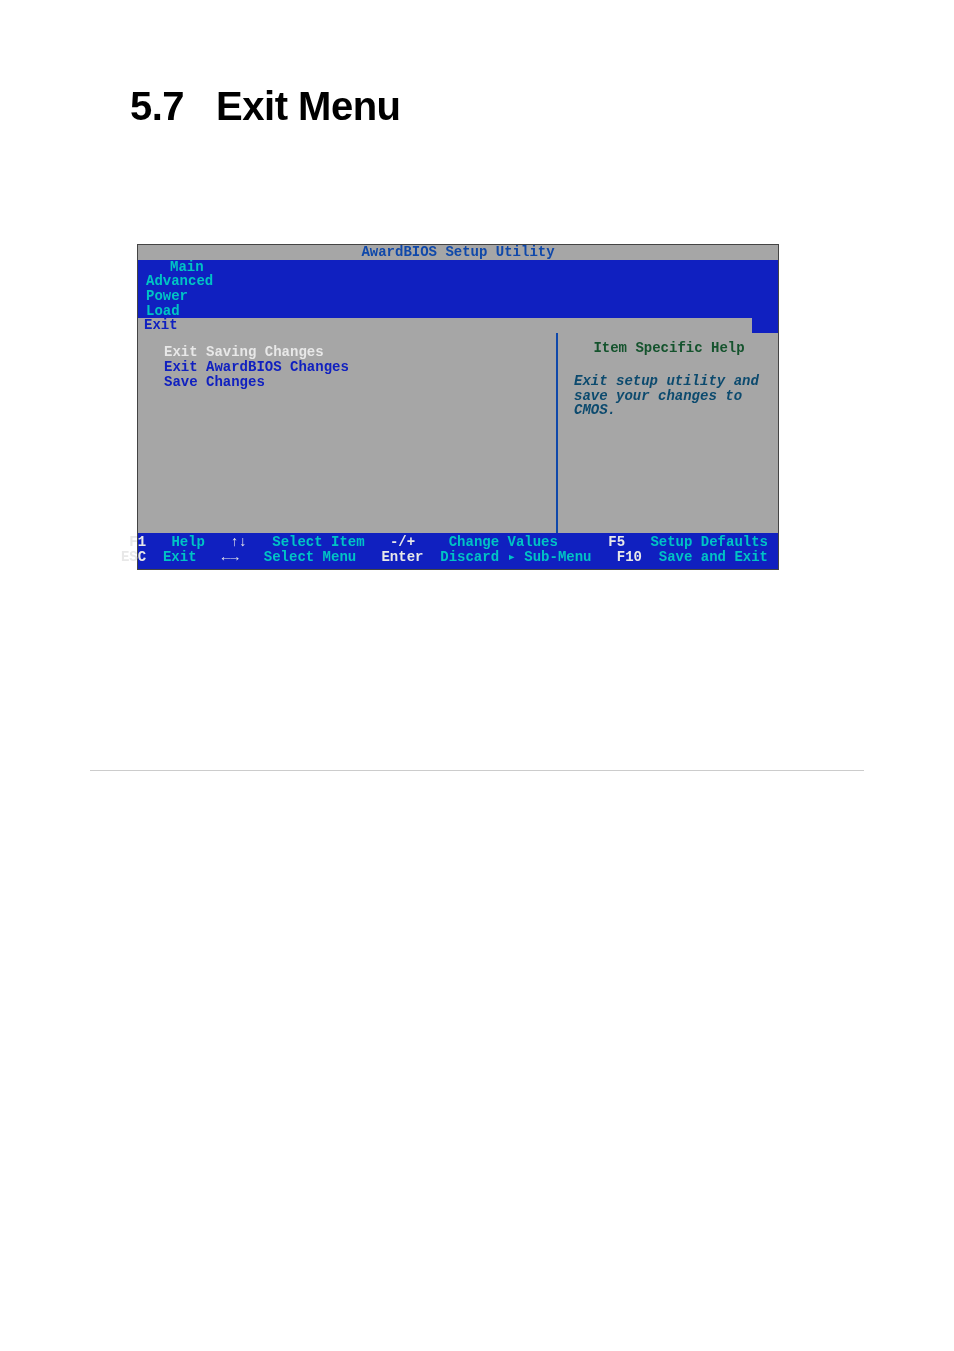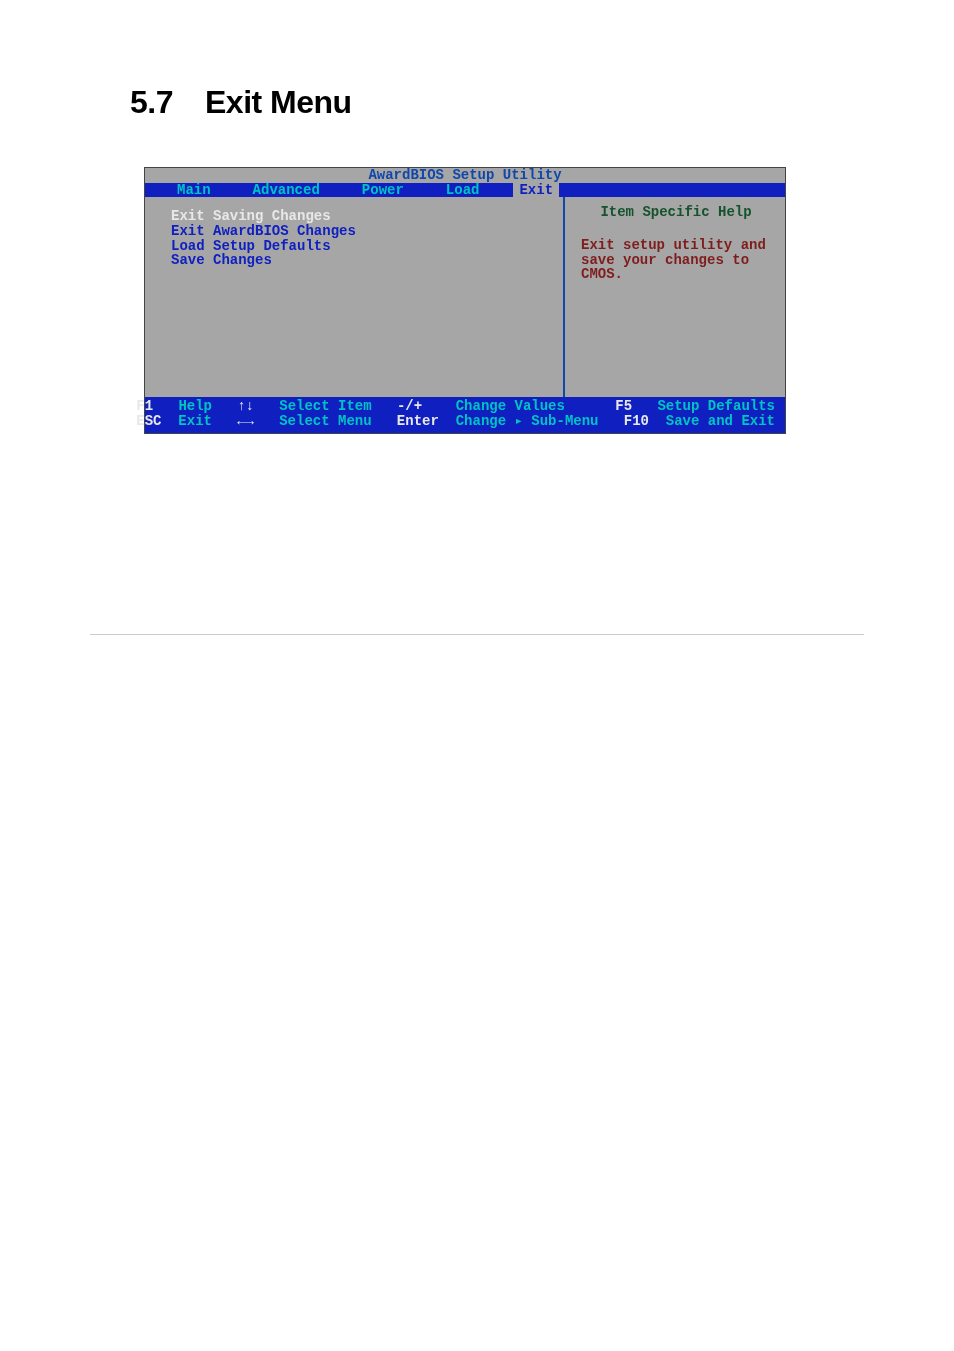--- a/index.html
+++ b/index.html
@@ -6,48 +6,49 @@
   html, body { width: 954px; height: 1351px; background: #ffffff; font-family: Arial, Helvetica, sans-serif; }
   .page {
     width: 954px;
     height: 1351px;
     padding: 84px 130px 0 130px;
     position: relative;
   }
   .section-heading {
     font-family: Arial, Helvetica, sans-serif;
     font-weight: 900;
-    font-size: 32px;
+    font-size: 40px;
     letter-spacing: -0.5px;
     color: #000;
-    margin-bottom: 46px;
+    margin-bottom: 115px;
   }
   .section-heading .num {
     margin-right: 32px;
   }
   .bios {
     width: 642px;
-    margin-left: 14px;
+    margin-left: 7px;
     font-family: "Courier New", Courier, monospace;
     font-weight: bold;
     font-size: 14px;
     line-height: 1.05;
     background: #a6a6a6;
     border: 1px solid #444;
   }
   .bios-title {
     text-align: center;
     color: #0f48aa;
     background: #a6a6a6;
     padding: 0 0 0 0;
   }
   .bios-tabs {
     display: flex;
     background: #1020c0;
     color: #00c4c4;
+    flex-direction: column;
   }
   .bios-tabs .tab {
     padding: 0 8px;
     margin-right: 26px;
   }
   .bios-tabs .tab:first-child { margin-left: 24px; }
   .bios-tabs .tab.active {
     background: #a6a6a6;
     color: #1020c0;
     padding: 0 6px;
@@ -72,22 +73,23 @@
   .menu-item.selected {
     background: #a6a6a6;
     color: #e8e8e8;
   }
   .help-title {
     color: #14532d;
     text-align: center;
     margin-bottom: 18px;
   }
   .help-body {
-    color: #7f1d1d;
+    color: #0c4a6e;
     white-space: pre-line;
+    font-style: italic;
   }
   .bios-footer {
     background: #1020c0;
     color: #00c4c4;
     padding: 2px 10px 4px 10px;
     white-space: pre;
     display: flex;
     flex-direction: column;
   }
   .bios-footer .footer-row { display:flex;justify-content:flex-end; }
@@ -112,39 +114,38 @@
       <span class="tab">Advanced</span>
       <span class="tab">Power</span>
       <span class="tab">Load</span>
       <span class="tab active">Exit</span>
     </div>
 
     <div class="bios-body">
       <div class="bios-left">
         <div class="menu-item selected">Exit Saving Changes</div>
         <div class="menu-item">Exit AwardBIOS Changes</div>
-        <div class="menu-item">Load Setup Defaults</div>
         <div class="menu-item">Save Changes</div>
       </div>
       <div class="bios-right">
         <div class="help-title">Item Specific Help</div>
         <div class="help-body">Exit setup utility and save your changes to CMOS.</div>
       </div>
     </div>
 
     <div class="bios-footer">
       <div class="footer-row">
         <span class="cell"><span class="k">F1</span>   <span class="v">Help</span>   </span>
         <span class="cell"><span class="k">↑↓</span>   <span class="v">Select Item</span>   </span>
         <span class="cell"><span class="k">-/+</span>    <span class="v">Change Values</span>      </span>
         <span class="cell"><span class="k">F5</span>   <span class="v">Setup Defaults</span></span>
       </div>
       <div class="footer-row">
         <span class="cell"><span class="k">ESC</span>  <span class="v">Exit</span>   </span>
         <span class="cell"><span class="k">←→</span>   <span class="v">Select Menu</span>   </span>
-        <span class="cell"><span class="k">Enter</span>  <span class="v">Change ▸ Sub-Menu</span>   </span>
+        <span class="cell"><span class="k">Enter</span>  <span class="v">Discard ▸ Sub-Menu</span>   </span>
         <span class="cell"><span class="k">F10</span>  <span class="v">Save and Exit</span></span>
       </div>
     </div>
   </div>
 
   <hr class="footer-divider">
 </div>
 
 </body></html>

